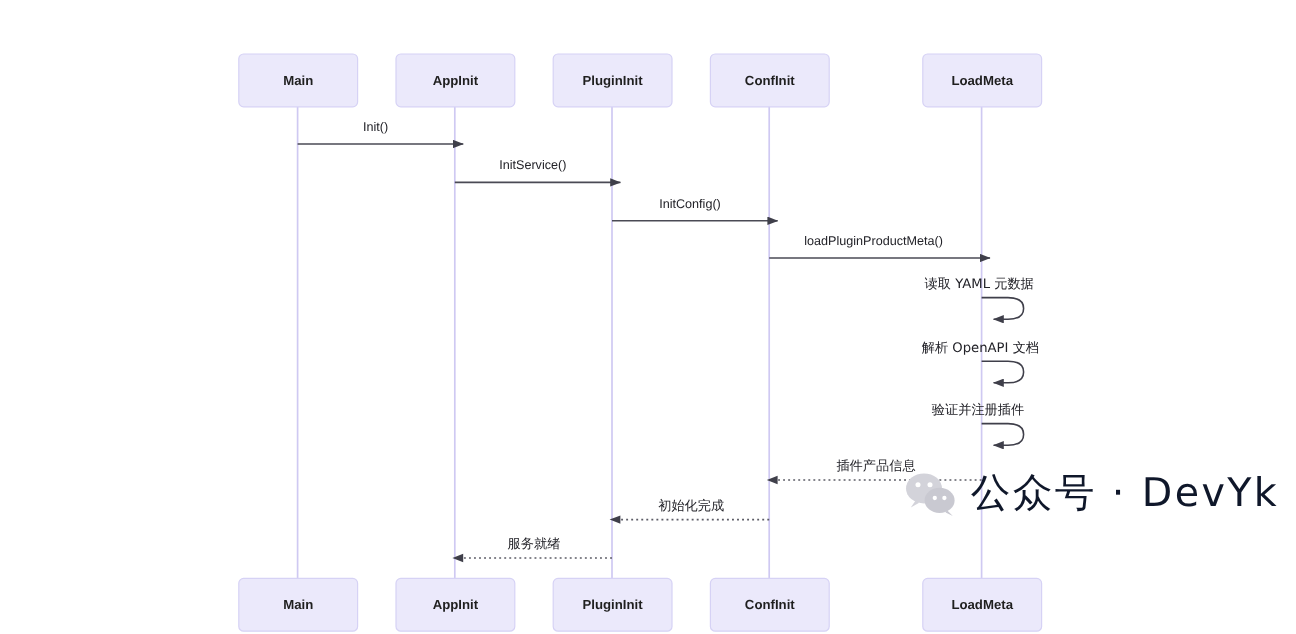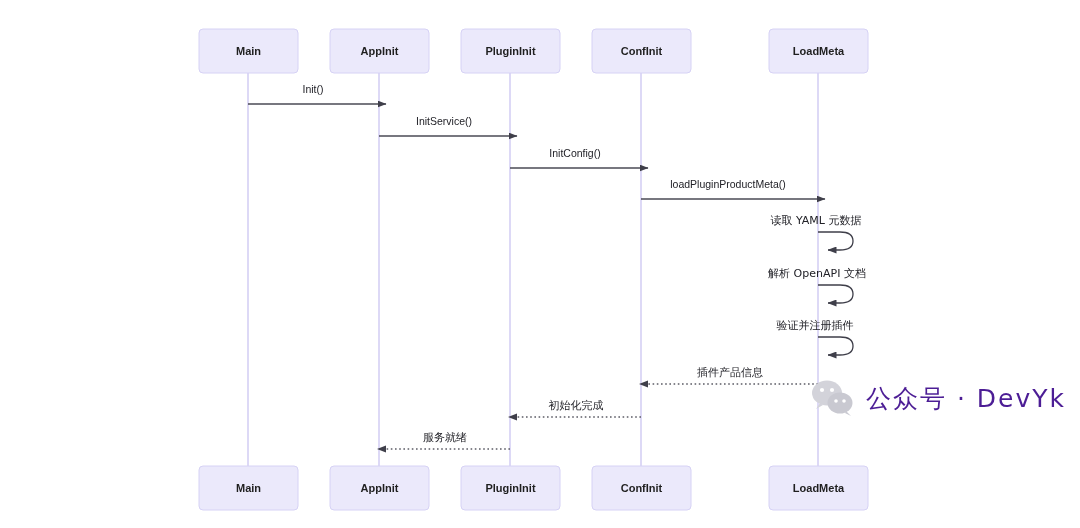--- a/index.html
+++ b/index.html
@@ -9,21 +9,21 @@
   }
   body {
     width: 1080px;
     height: 528px;
     font-family: "Liberation Sans", "DejaVu Sans", sans-serif;
     position: relative;
     overflow: hidden;
   }
   #diagram-root {
     position: absolute;
-    left: 0; top: 0;
+    left: 0; top: 16px;
     width: 1080px;
     height: 432px;
   }
   svg.seq {
     position: absolute;
     left: 0; top: 0;
     width: 1080px;
     height: 528px;
   }
   .actor-box {
@@ -78,22 +78,22 @@
     position: absolute;
     right: 14px;
     bottom: 14px;
     display: flex;
     align-items: center;
     gap: 10px;
     pointer-events: none;
   }
   .watermark-text {
     font-family: "DejaVu Sans", "Liberation Sans", sans-serif;
-    font-size: 25px;
-    color: #4c1d95;
+    font-size: 33px;
+    color: #0f172a;
     letter-spacing: 2px;
     white-space: nowrap;
   }
   .wechat-logo {
     width: 46px;
     height: 40px;
     position: relative;
     flex: 0 0 auto;
   }
 </style>

